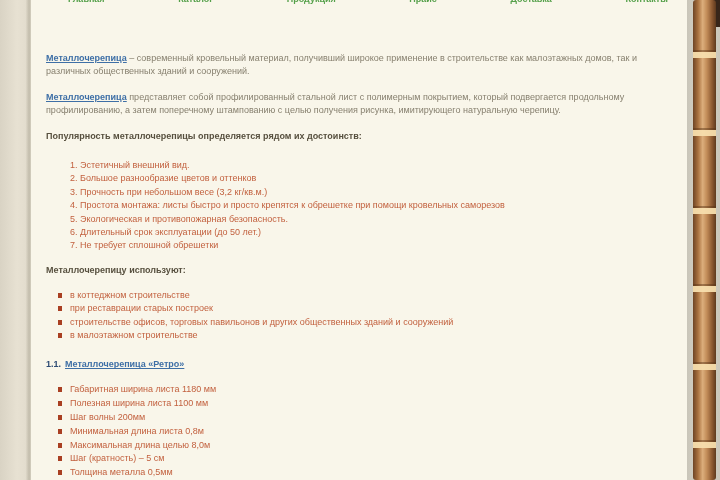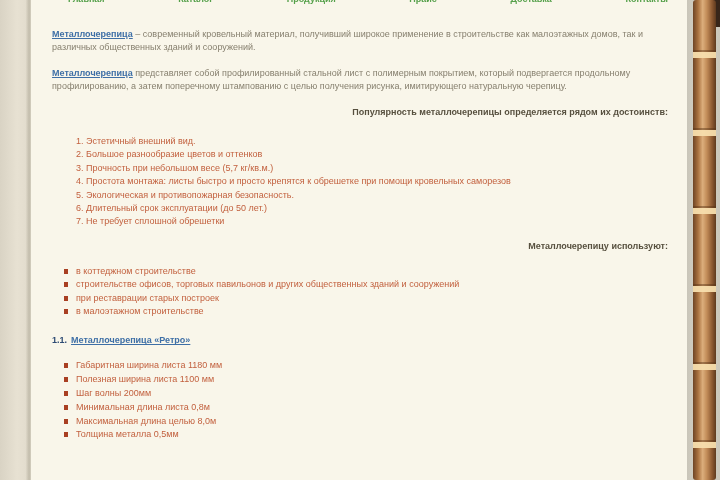--- a/index.html
+++ b/index.html
@@ -29,33 +29,33 @@
     border-radius:3px;
     background:
       repeating-linear-gradient(180deg,
         rgba(243,216,168,0) 0px, rgba(243,216,168,0) 70px,
         rgba(86,50,20,.45) 70px, rgba(86,50,20,.45) 72px,
         rgba(247,222,173,.95) 72px, rgba(247,222,173,.95) 78px),
       linear-gradient(90deg,#6e4425 0%,#a9713f 22%,#dcae7c 42%,#c28c58 60%,#8a5730 84%,#5e3a1f 100%);
     background-position:0 -20px,0 0;
   }
   .content{
-    position:absolute;left:52px;top:0;width:616px;
-    padding-top:28px;
+    position:absolute;left:46px;top:0;width:616px;
+    padding-top:52px;
     font-size:9px;line-height:13px;color:#87806f;
   }
   
   .topnav{
     position:absolute;left:68px;top:-6px;width:600px;
     display:flex;justify-content:space-between;
     font-size:9px;font-weight:bold;color:#55a04a;white-space:nowrap;
   }
   .para{margin:0 0 13px 0;}
   .link{color:#3e6fa6;font-weight:bold;text-decoration:underline;cursor:pointer;}
-  .h-bold{margin:12px 0 0 0;font-size:9px;font-weight:bold;color:#57503f;text-align:right;}
+  .h-bold{margin:12px 0 0 0;font-size:9px;font-weight:bold;color:#57503f;}
   ol.adv{
     margin:16px 0 0 0;padding:0 0 0 34px;
     color:#c2603e;
   }
   ol.adv li{margin:0 0 1px 0;line-height:12.4px;}
   ul.sq{margin:12px 0 0 0;padding:0 0 0 24px;list-style:none;color:#c2603e;}
   ul.sq li{position:relative;margin:0 0 1px 0;line-height:12.4px;}
   ul.sq li::before{
     content:"";position:absolute;left:-12px;top:4px;width:4px;height:5px;
     background:#a93f22;
@@ -93,41 +93,42 @@
 
     <p class="para"><span class="link">Металлочерепица</span><span> – современный кровельный материал, получивший широкое применение в строительстве как малоэтажных домов, так и различных общественных зданий и сооружений.</span></p>
 
     <p class="para"><span class="link">Металлочерепица</span><span> представляет собой профилированный стальной лист с полимерным покрытием, который подвергается продольному профилированию, а затем поперечному штампованию с целью получения рисунка, имитирующего натуральную черепицу.</span></p>
 
     <p class="h-bold">Популярность металлочерепицы определяется рядом их достоинств:</p>
 
     <ol class="adv">
       <li>Эстетичный внешний вид.</li>
       <li>Большое разнообразие цветов и оттенков</li>
-      <li>Прочность при небольшом весе (5,7 кг/кв.м.)</li>
+      <li>Прочность при небольшом весе (3,2 кг/кв.м.)</li>
       <li>Простота монтажа: листы быстро и просто крепятся к обрешетке при помощи кровельных саморезов</li>
       <li>Экологическая и противопожарная безопасность.</li>
       <li>Длительный срок эксплуатации (до 50 лет.)</li>
       <li>Не требует сплошной обрешетки</li>
     </ol>
 
     <p class="h-bold">Металлочерепицу используют:</p>
 
     <ul class="sq">
       <li>в коттеджном строительстве</li>
+      <li>при реставрации старых построек</li>
       <li>строительстве офисов, торговых павильонов и других общественных зданий и сооружений</li>
-      <li>при реставрации старых построек</li>
       <li>в малоэтажном строительстве</li>
     </ul>
 
     <p class="sect"><span class="num">1.1.</span><span class="ttl">Металлочерепица «Ретро»</span></p>
 
     <ul class="specs">
       <li>Габаритная ширина листа 1180 мм</li>
       <li>Полезная ширина листа 1100 мм</li>
       <li>Шаг волны 200мм</li>
       <li>Минимальная длина листа 0,8м</li>
       <li>Максимальная длина целью 8,0м</li>
+      <li>Шаг (кратность) – 5 см</li>
       <li>Толщина металла 0,5мм</li>
     </ul>
 
   </div>
 </div>
 
 </body></html>

